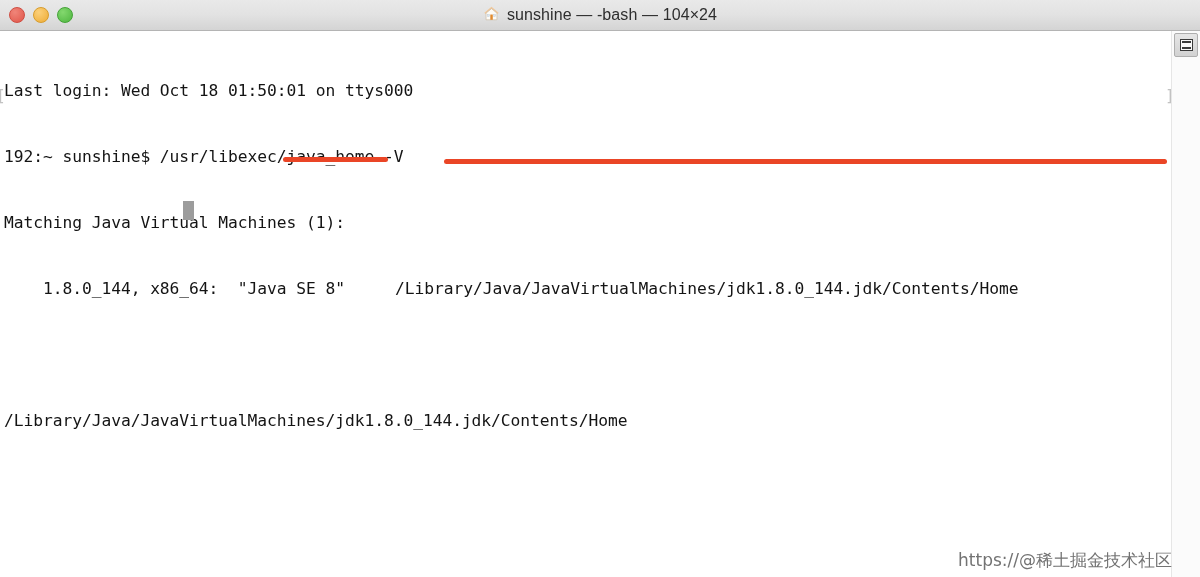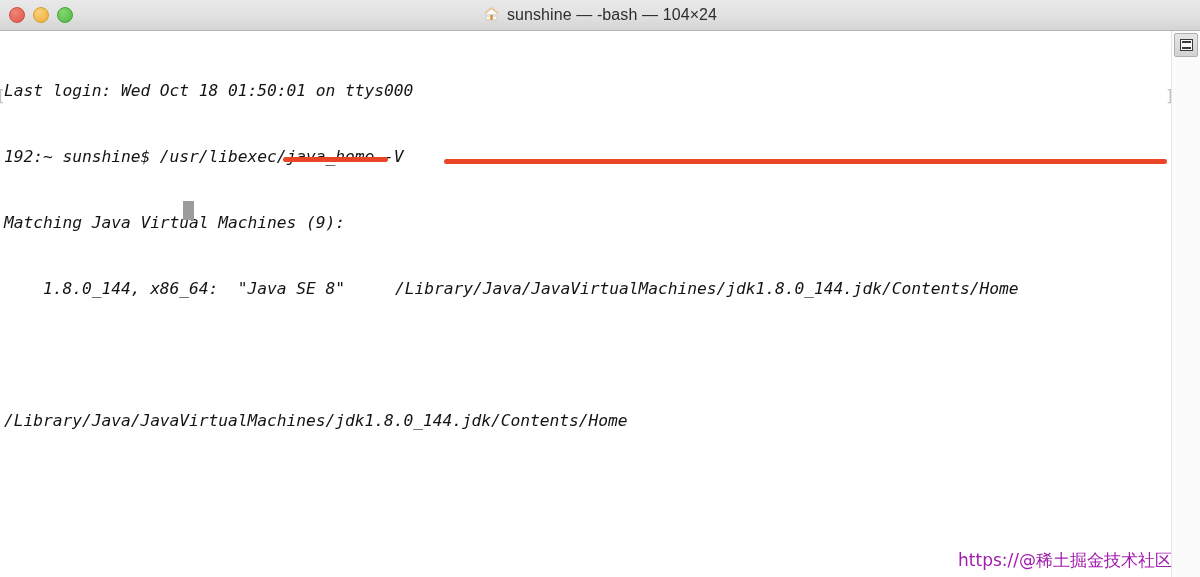--- a/index.html
+++ b/index.html
@@ -85,21 +85,20 @@
     position: absolute;
     left: 4px;
     top: 5px;
     right: 0;
     font-family: "DejaVu Sans Mono", monospace;
     font-size: 16.3px;
     line-height: 22px;
     color: #141414;
     white-space: pre;
     letter-spacing: -0.06px;
-    font-style: italic;
   }
   .term-line { height: 22px; position: relative; }
   .blank { color: transparent; }
 
   
   .edge-bracket-left {
     position: absolute;
     left: -4px;
     top: 54px;
     font-family: "DejaVu Sans Mono", monospace;
@@ -187,21 +186,21 @@
     margin: 0 1px;
   }
 
   
   .watermark {
     position: absolute;
     right: 28px;
     bottom: 6px;
     font-family: "DejaVu Sans", sans-serif;
     font-size: 17px;
-    color: #a21caf;
+    color: #737373;
     white-space: nowrap;
     user-select: none;
   }
 </style>
 </head>
 <body>
 
 <div class="window">
 
   <div class="titlebar">
@@ -225,21 +224,21 @@
       <span class="title-text">sunshine — -bash — 104×24</span>
     </div>
 
   </div>
 
   <div class="term-body">
 
     <div class="term-text">
       <div class="term-line">Last login: Wed Oct 18 01:50:01 on ttys000</div>
       <div class="term-line">192:~ sunshine$ /usr/libexec/java_home -V</div>
-      <div class="term-line">Matching Java Virtual Machines (9):</div>
+      <div class="term-line">Matching Java Virtual Machines (1):</div>
       <div class="term-line"><span>    1.8.0_144, x86_64:  "Java SE 8"</span><span style="display:inline-block;width:50px"></span><span>/Library/Java/JavaVirtualMachines/jdk1.8.0_144.jdk/Contents/Home</span></div>
       <div class="term-line blank">&nbsp;</div>
       <div class="term-line">/Library/Java/JavaVirtualMachines/jdk1.8.0_144.jdk/Contents/Home</div>
     </div>
 
     <span class="edge-bracket-left">[</span>
     <span class="edge-bracket-right">]</span>
 
     <div class="cursor-block"></div>
 

